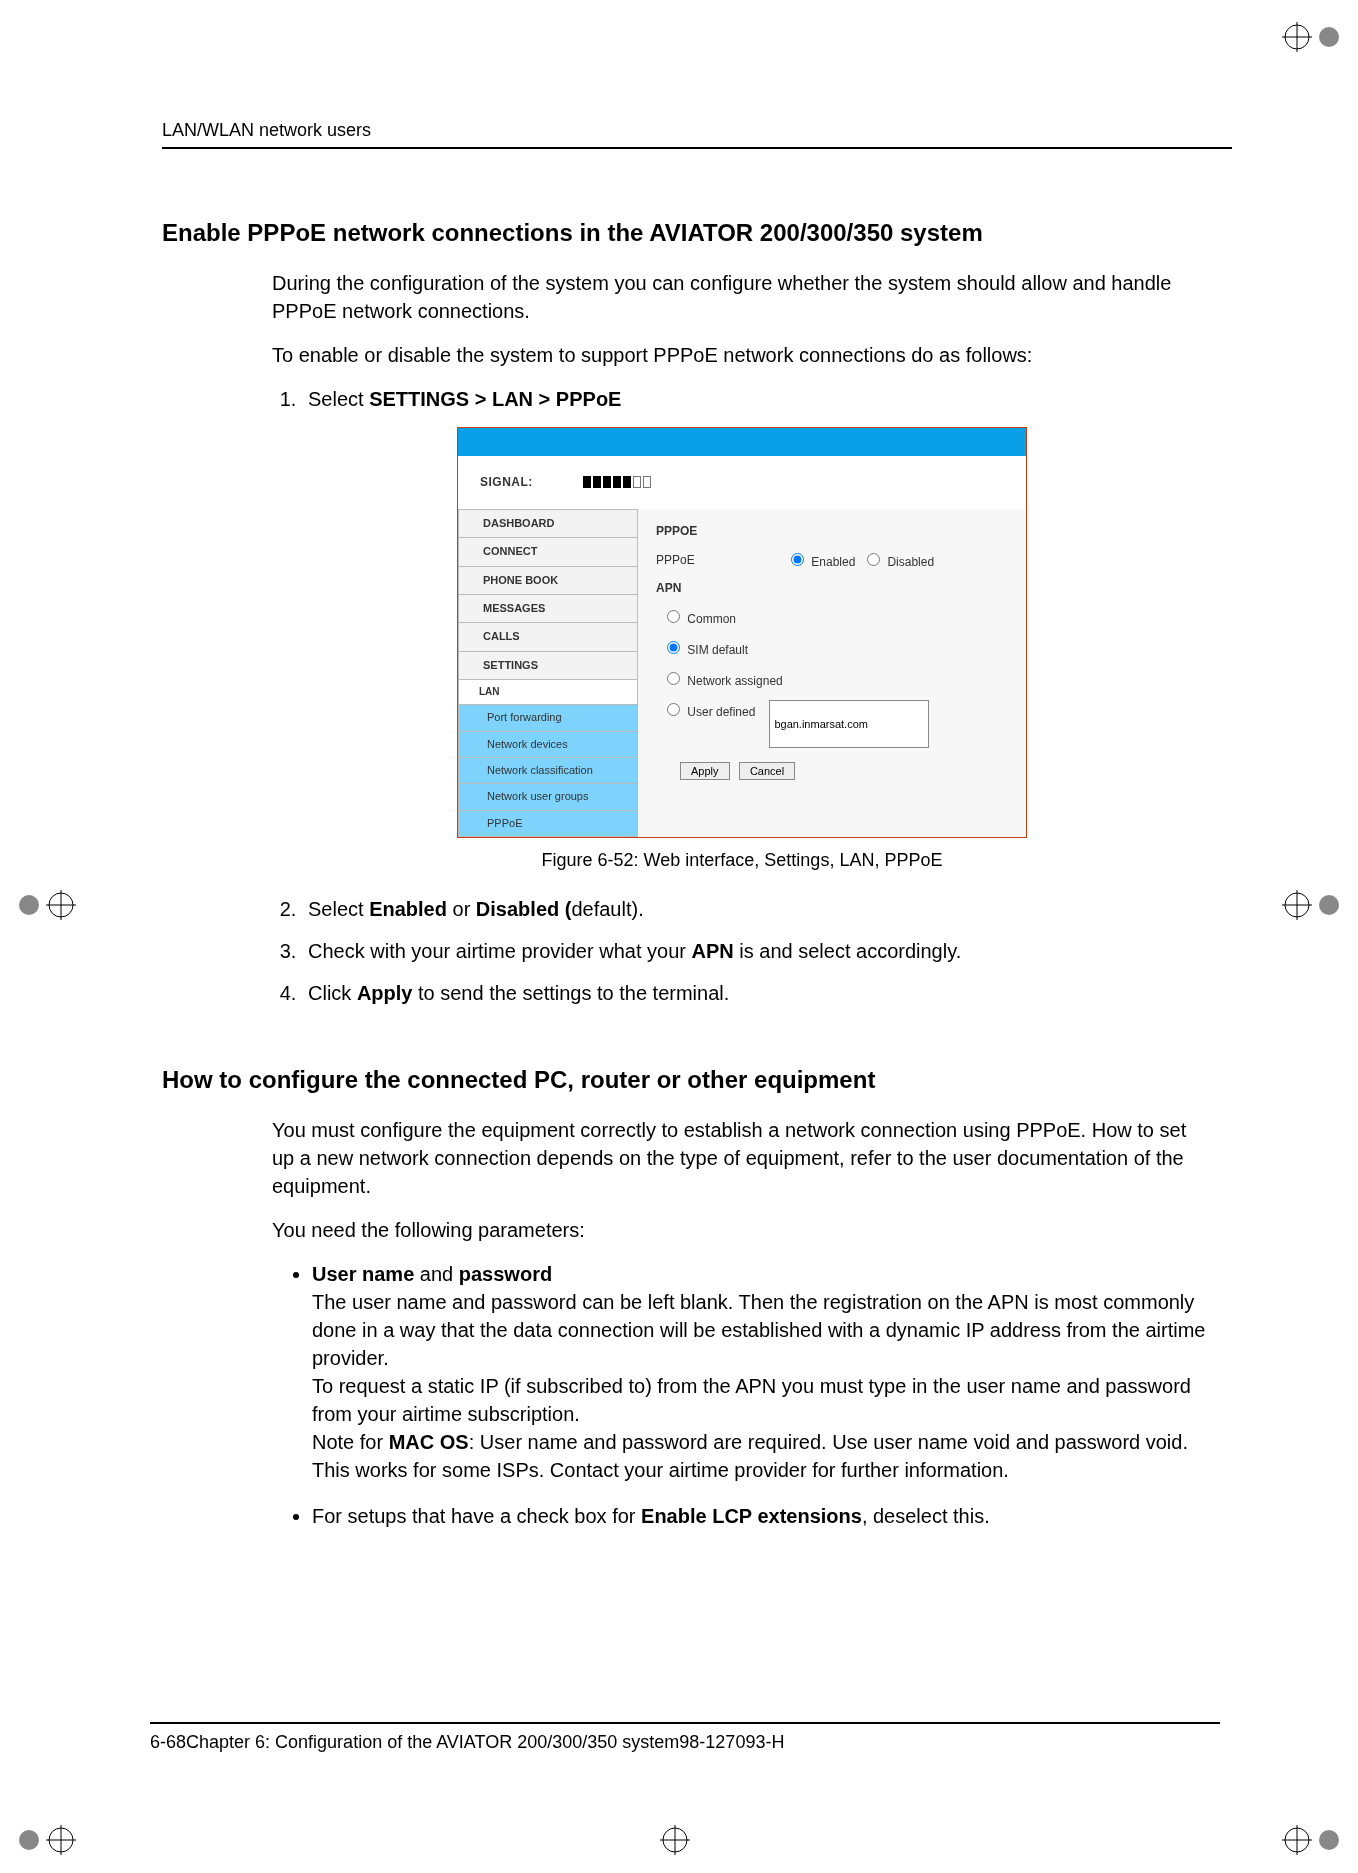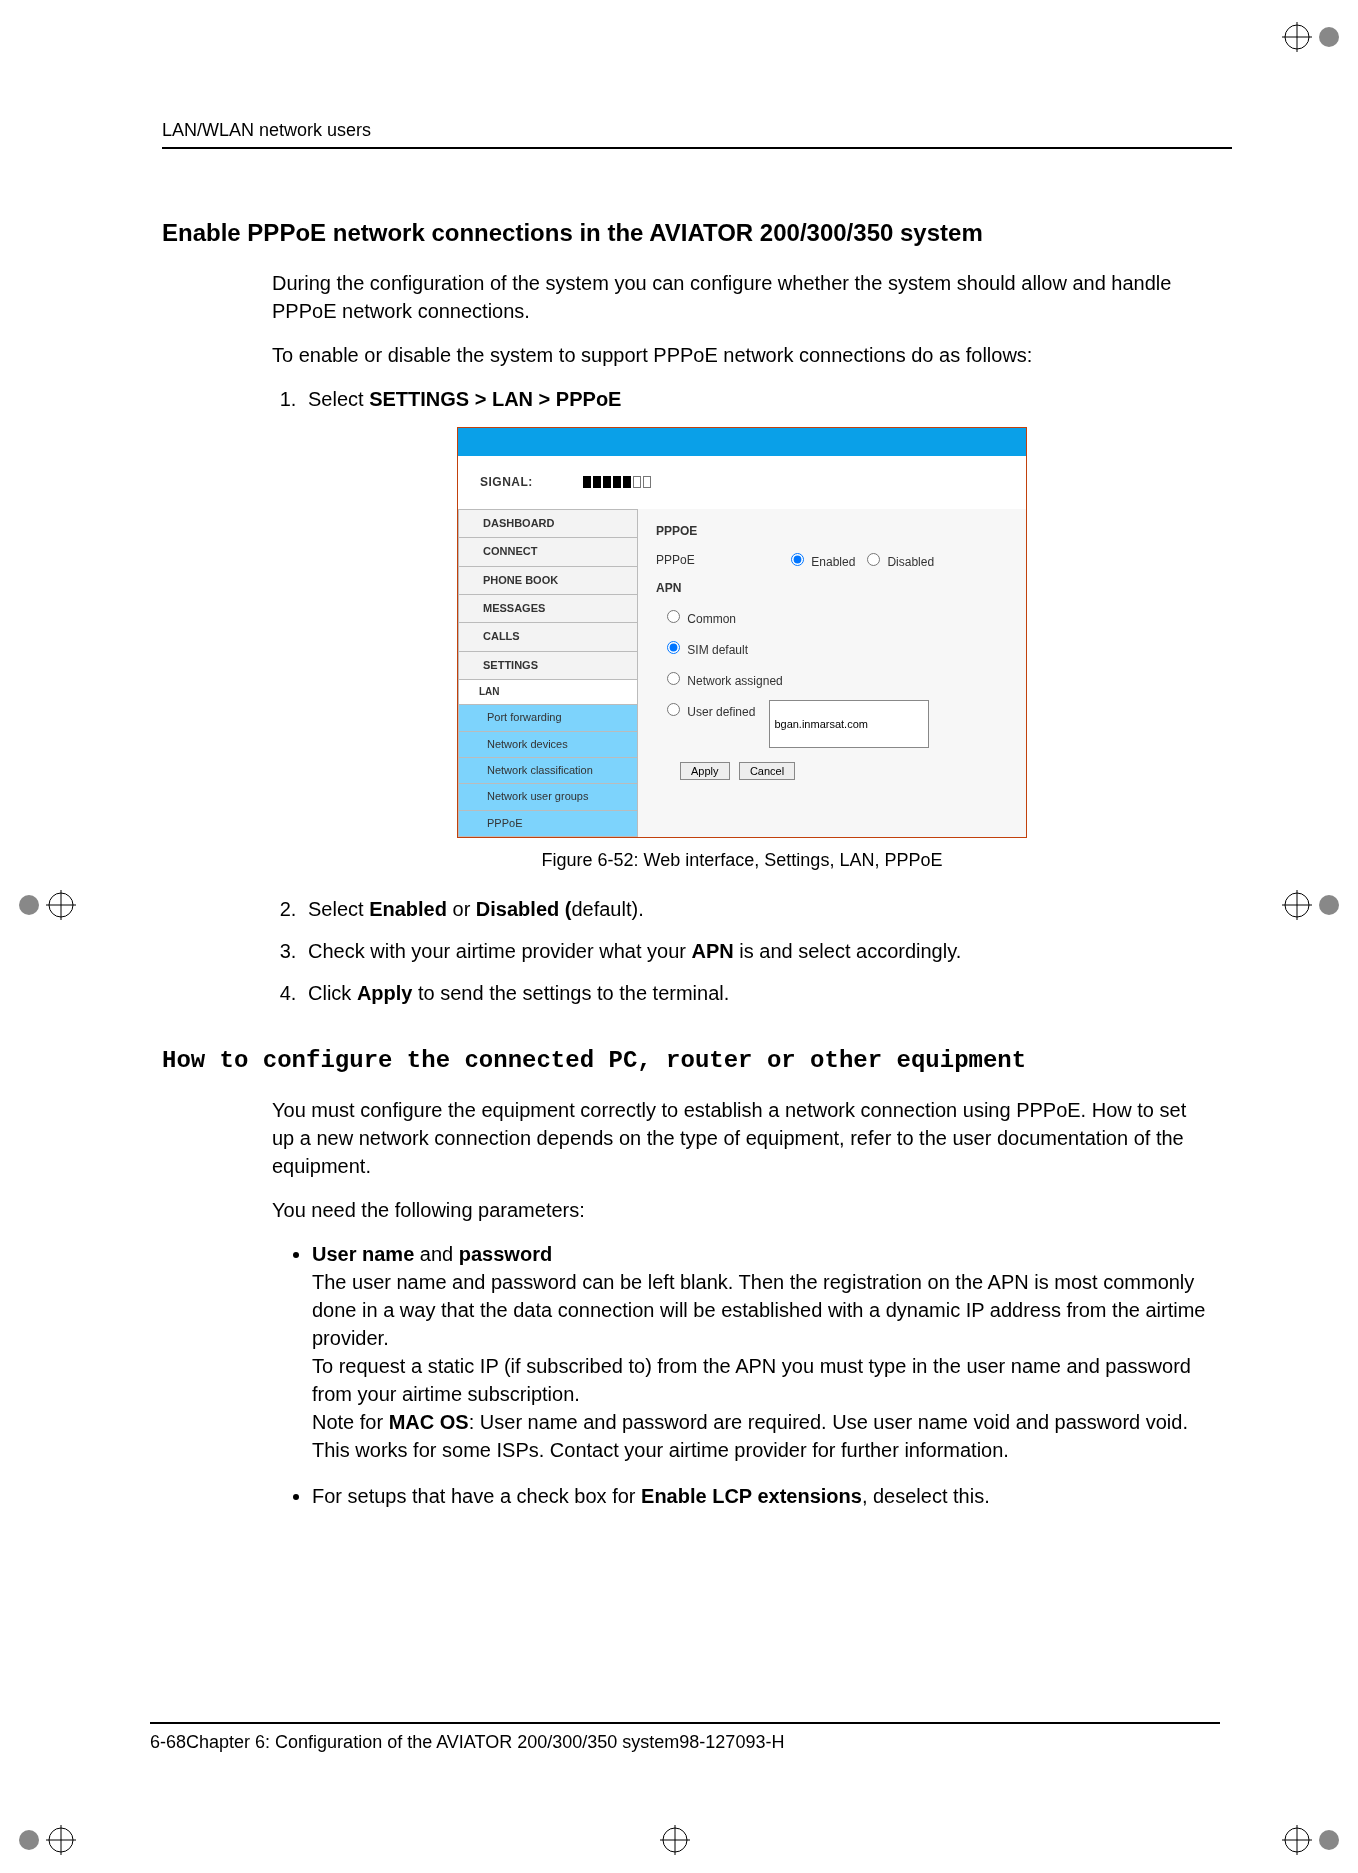--- a/index.html
+++ b/index.html
@@ -328,21 +328,21 @@
         </li>
         <li>
           <span>Check with your airtime provider what your </span><b>APN</b><span> is and select accordingly.</span>
         </li>
         <li>
           <span>Click </span><b>Apply</b><span> to send the settings to the terminal.</span>
         </li>
       </ol>
     </div>
 
-    <h3 class="section" style="margin-top:40px;font-family:Liberation Mono, monospace;">How to configure the connected PC, router or other equipment</h3>
+    <h3 class="section" style="margin-top:59px;">How to configure the connected PC, router or other equipment</h3>
 
     <div class="body-col">
       <p>You must configure the equipment correctly to establish a network connection using PPPoE. How to set up a new network connection depends on the type of equipment, refer to the user documentation of the equipment.</p>
       <p>You need the following parameters:</p>
 
       <ul class="bullets">
         <li>
           <b>User name</b><span> and </span><b>password</b><br>
           <span>The user name and password can be left blank. Then the registration on the APN is most commonly done in a way that the data connection will be established with a dynamic IP address from the airtime provider.</span><br>
           <span>To request a static IP (if subscribed to) from the APN you must type in the user name and password from your airtime subscription.</span><br>

